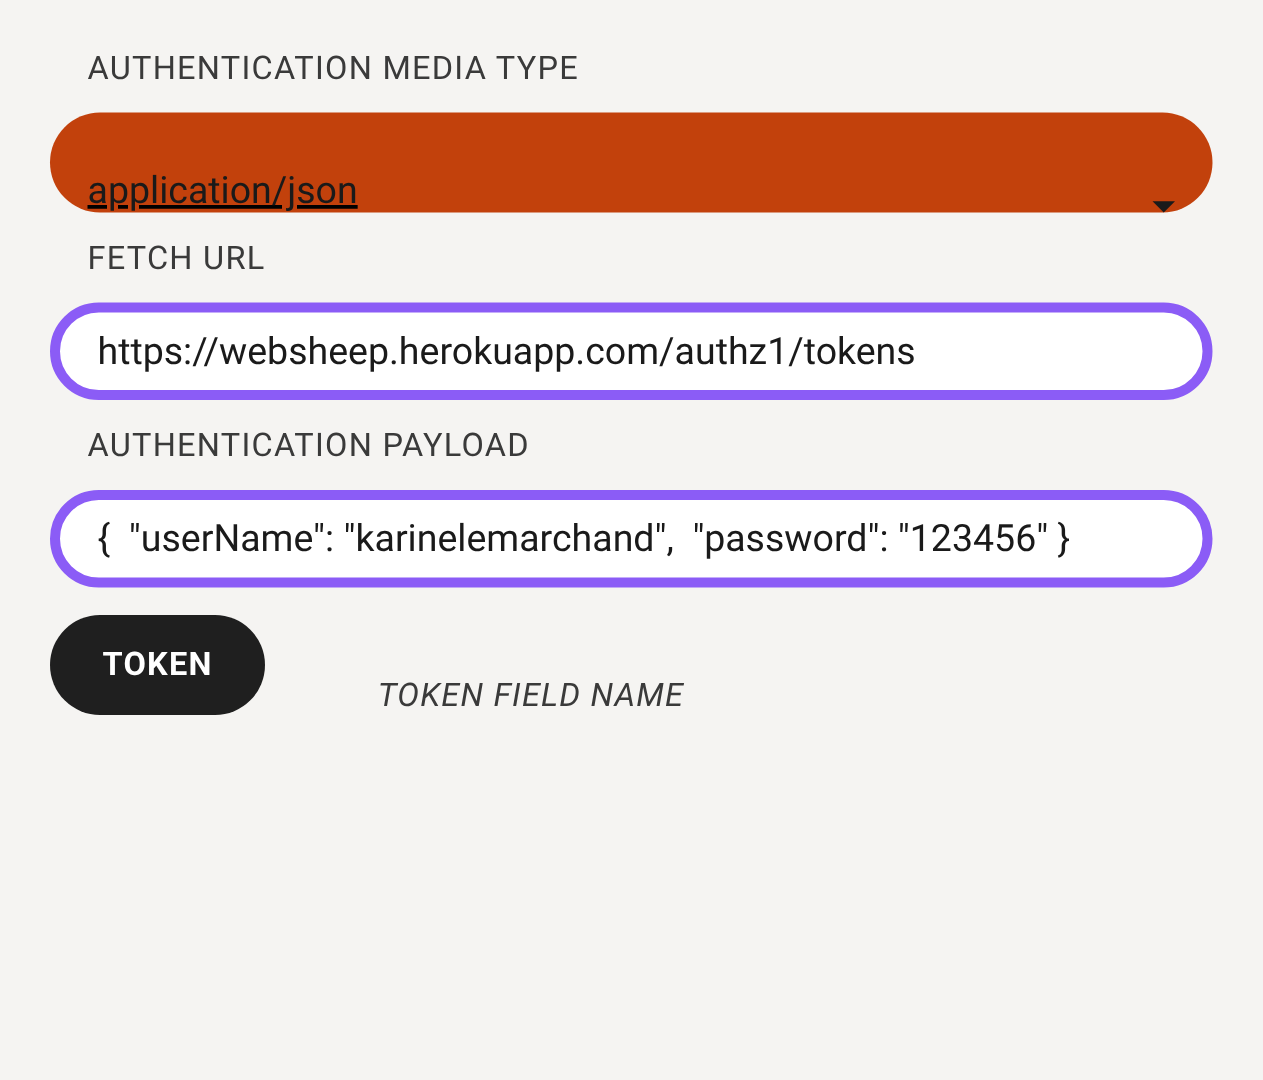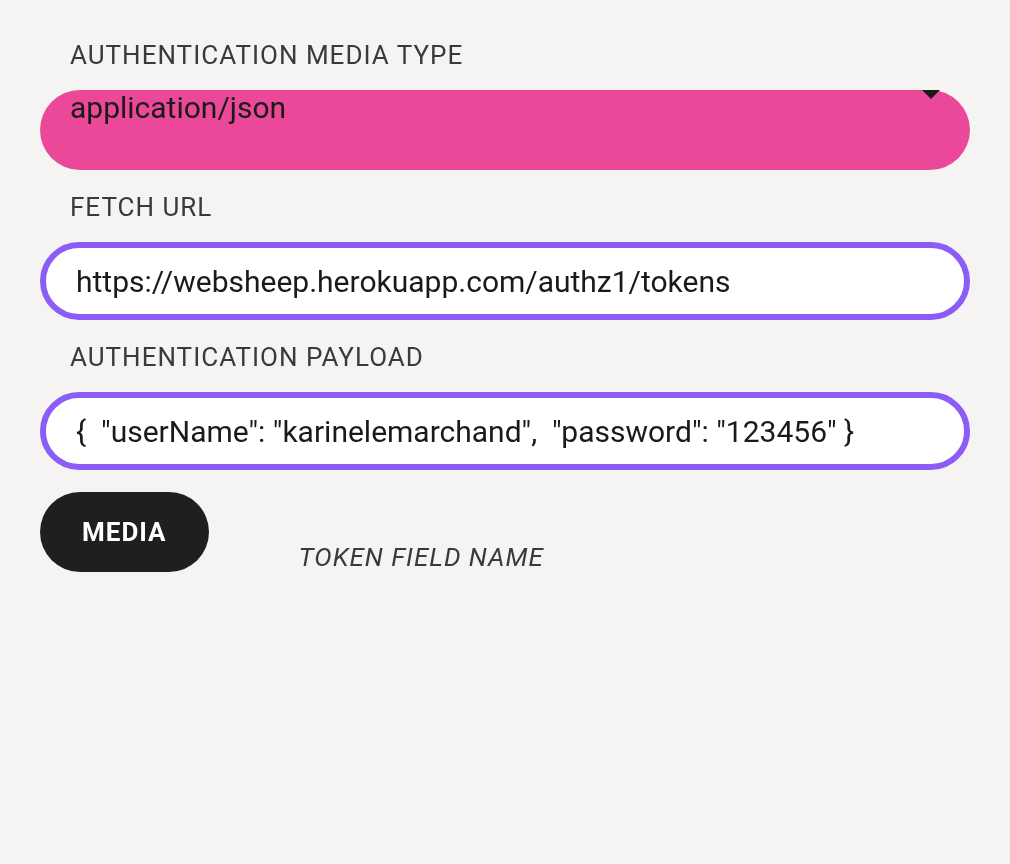--- a/index.html
+++ b/index.html
@@ -26,45 +26,46 @@
     }
     .field-label {
       font-size: 26px;
       font-weight: 400;
       letter-spacing: 1px;
       color: #3a3a3a;
       padding-left: 30px;
     }
     .select-wrapper {
       position: relative;
-      background: #ec4899;
+      background: #c2410c;
       border-radius: 40px;
       height: 80px;
       display: flex;
-      align-items: flex-start;
+      align-items: flex-end;
       padding: 0 30px;
       cursor: pointer;
+      text-decoration: underline;
     }
     .select-value {
       font-size: 30px;
       color: #1a1a1a;
       flex: 1;
     }
     .chevron-icon {
       width: 0;
       height: 0;
       border-left: 9px solid transparent;
       border-right: 9px solid transparent;
       border-top: 9px solid #1a1a1a;
     }
     .text-input {
       width: 100%;
       height: 78px;
       background: #ffffff;
-      border: 6px solid #8b5cf6;
+      border: 8px solid #8b5cf6;
       border-radius: 40px;
       padding: 0 30px;
       font-size: 30px;
       color: #1a1a1a;
       font-family: inherit;
       outline: none;
     }
     .bottom-row {
       display: flex;
       align-items: flex-end;
@@ -107,19 +108,19 @@
     <div class="field-label">FETCH URL</div>
     <input type="text" class="text-input" value="https://websheep.herokuapp.com/authz1/tokens" style="">
   </div>
 
   <div class="field-group">
     <div class="field-label">AUTHENTICATION PAYLOAD</div>
     <input type="text" class="text-input" value="{  &quot;userName&quot;: &quot;karinelemarchand&quot;,  &quot;password&quot;: &quot;123456&quot; }" style="">
   </div>
 
   <div class="bottom-row">
-    <button class="fetch-button">MEDIA</button>
+    <button class="fetch-button">TOKEN</button>
     <div class="token-group">
       <div class="field-label" style="padding-left:30px;font-style:italic;">TOKEN FIELD NAME</div>
     </div>
   </div>
 
 </div>
 
 </body></html>

